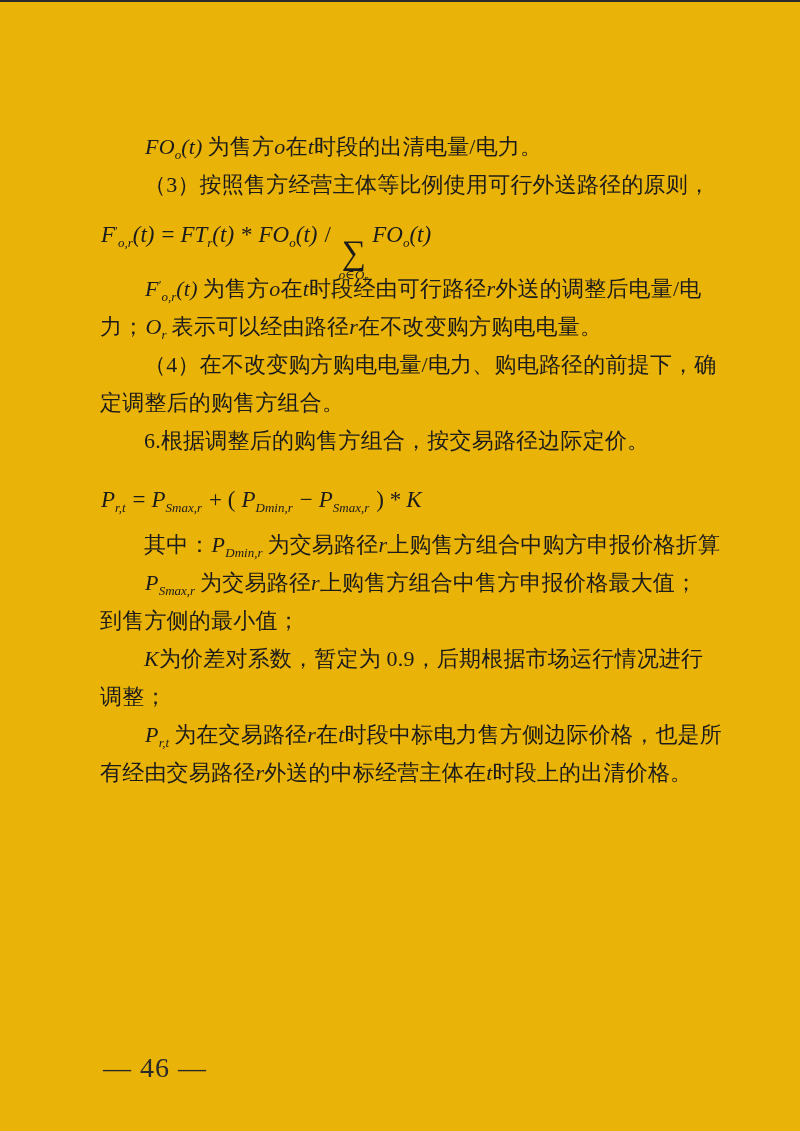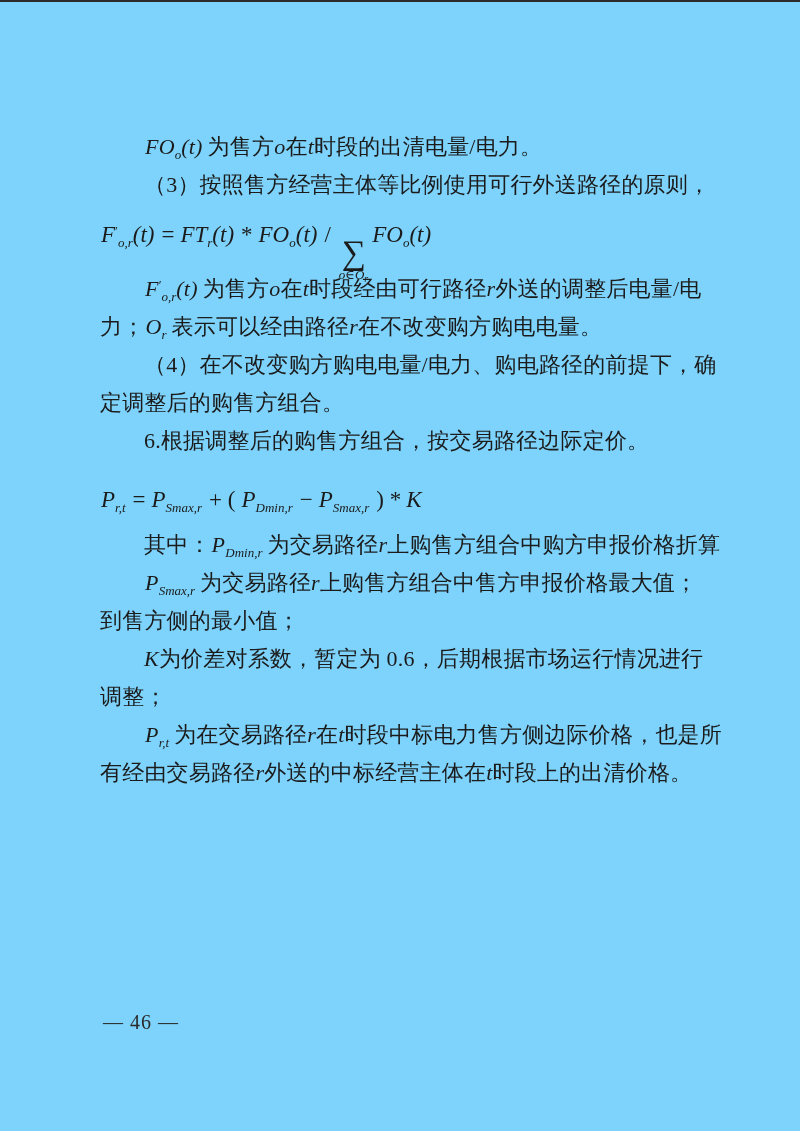--- a/index.html
+++ b/index.html
@@ -1,21 +1,21 @@
 <!DOCTYPE html>
 <html><head>
 <meta charset="utf-8">
 <style>
   html,body{margin:0;padding:0}
   body{
     width:800px;height:1131px;position:relative;overflow:hidden;
     background:#ffffff;color:#1b1b1b;
     font-family:"Liberation Serif","DejaVu Serif",serif;
   }
-  .page{position:absolute;inset:0;background:#7dd3fc}
+  .page{position:absolute;inset:0;background:#eab308}
   .top-edge{position:absolute;left:0;top:0;width:800px;height:2px;background:#2b2b2b}
   .doc{position:absolute;left:100px;top:128px;width:616px}
   .line{
     font-size:22px;line-height:38px;white-space:nowrap;
     letter-spacing:0.2px;
   }
   .line.indent{text-indent:44px}
   .line.formula{
     text-indent:0;text-align:left;letter-spacing:0;
     font-size:23px;
@@ -29,22 +29,22 @@
   sub.msub{font-size:13px;font-style:italic;letter-spacing:0;vertical-align:-5px;line-height:0}
   sup.msup{font-size:13px;letter-spacing:0;vertical-align:7px;line-height:0}
   .sum{
     display:inline-flex;flex-direction:column;align-items:center;
     vertical-align:-22px;line-height:1;margin:0 3px;
   }
   .sigma{font-size:34px;line-height:30px;font-style:normal}
   .limits{font-size:13px;font-style:italic;line-height:13px;letter-spacing:0}
   .limits sub{font-size:10px;font-style:italic;vertical-align:-3px;line-height:0}
   .footer{
-    position:absolute;left:103px;top:1011px;
-    font-size:20px;letter-spacing:1px;color:#2a2a2a;
+    position:absolute;left:103px;top:1052px;
+    font-size:28px;letter-spacing:1px;color:#2a2a2a;
   }
 </style>
 </head>
 <body>
 
 <div class="page">
   <div class="top-edge"></div>
   <div class="doc" id="doc">
       <div class="line indent"><span class="math"><span class="mi">FO</span><sub class="msub">o</sub><span class="mi">(t)</span></span><span class="cn">为售方</span><span class="mi">o</span><span class="cn">在</span><span class="mi">t</span><span class="cn">时段的出清电量/电力。</span></div>
       <div class="line indent"><span class="cn">（3）按照售方经营主体等比例使用可行外送路径的原则，</span></div>
@@ -54,19 +54,19 @@
         </span><span class="math"><span class="mi">FO</span><sub class="msub">o</sub><span class="mi">(t)</span></span></div>
       <div class="line indent"><span class="math"><span class="mi">F</span><sup class="msup">′</sup><sub class="msub">o,r</sub><span class="mi">(t)</span></span><span class="cn">为售方</span><span class="mi">o</span><span class="cn">在</span><span class="mi">t</span><span class="cn">时段经由可行路径</span><span class="mi">r</span><span class="cn">外送的调整后电量/电</span></div>
       <div class="line"><span class="cn">力；</span><span class="math"><span class="mi">O</span><sub class="msub">r</sub></span><span class="cn">表示可以经由路径</span><span class="mi">r</span><span class="cn">在不改变购方购电电量。</span></div>
       <div class="line indent"><span class="cn">（4）在不改变购方购电电量/电力、购电路径的前提下，确</span></div>
       <div class="line"><span class="cn">定调整后的购售方组合。</span></div>
       <div class="line indent"><span class="cn">6.根据调整后的购售方组合，按交易路径边际定价。</span></div>
       <div class="line formula f2"><span class="math"><span class="mi">P</span><sub class="msub">r,t</sub></span><span class="op">=</span><span class="math"><span class="mi">P</span><sub class="msub">Smax,r</sub></span><span class="op">+ (</span><span class="math"><span class="mi">P</span><sub class="msub">Dmin,r</sub></span><span class="op">−</span><span class="math"><span class="mi">P</span><sub class="msub">Smax,r</sub></span><span class="op">) *</span><span class="mi">K</span></div>
       <div class="line indent"><span class="cn">其中：</span><span class="math"><span class="mi">P</span><sub class="msub">Dmin,r</sub></span><span class="cn">为交易路径</span><span class="mi">r</span><span class="cn">上购售方组合中购方申报价格折算</span></div>
       <div class="line indent"><span class="math"><span class="mi">P</span><sub class="msub">Smax,r</sub></span><span class="cn">为交易路径</span><span class="mi">r</span><span class="cn">上购售方组合中售方申报价格最大值；</span></div>
       <div class="line"><span class="cn">到售方侧的最小值；</span></div>
-      <div class="line indent"><span class="mi">K</span><span class="cn">为价差对系数，暂定为 0.6，后期根据市场运行情况进行</span></div>
+      <div class="line indent"><span class="mi">K</span><span class="cn">为价差对系数，暂定为 0.9，后期根据市场运行情况进行</span></div>
       <div class="line"><span class="cn">调整；</span></div>
       <div class="line indent"><span class="math"><span class="mi">P</span><sub class="msub">r,t</sub></span><span class="cn">为在交易路径</span><span class="mi">r</span><span class="cn">在</span><span class="mi">t</span><span class="cn">时段中标电力售方侧边际价格，也是所</span></div>
       <div class="line"><span class="cn">有经由交易路径</span><span class="mi">r</span><span class="cn">外送的中标经营主体在</span><span class="mi">t</span><span class="cn">时段上的出清价格。</span></div>
     </div>
   <div class="footer">— 46 —</div>
 </div>
 
 </body></html>

